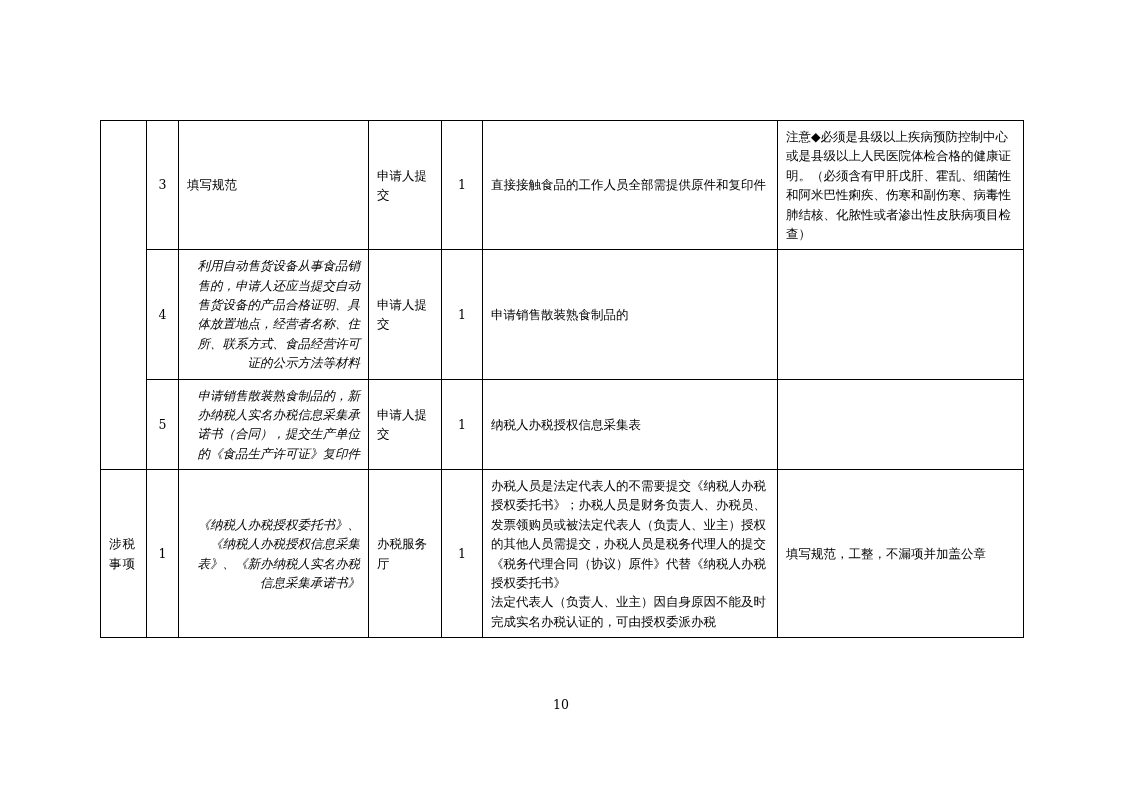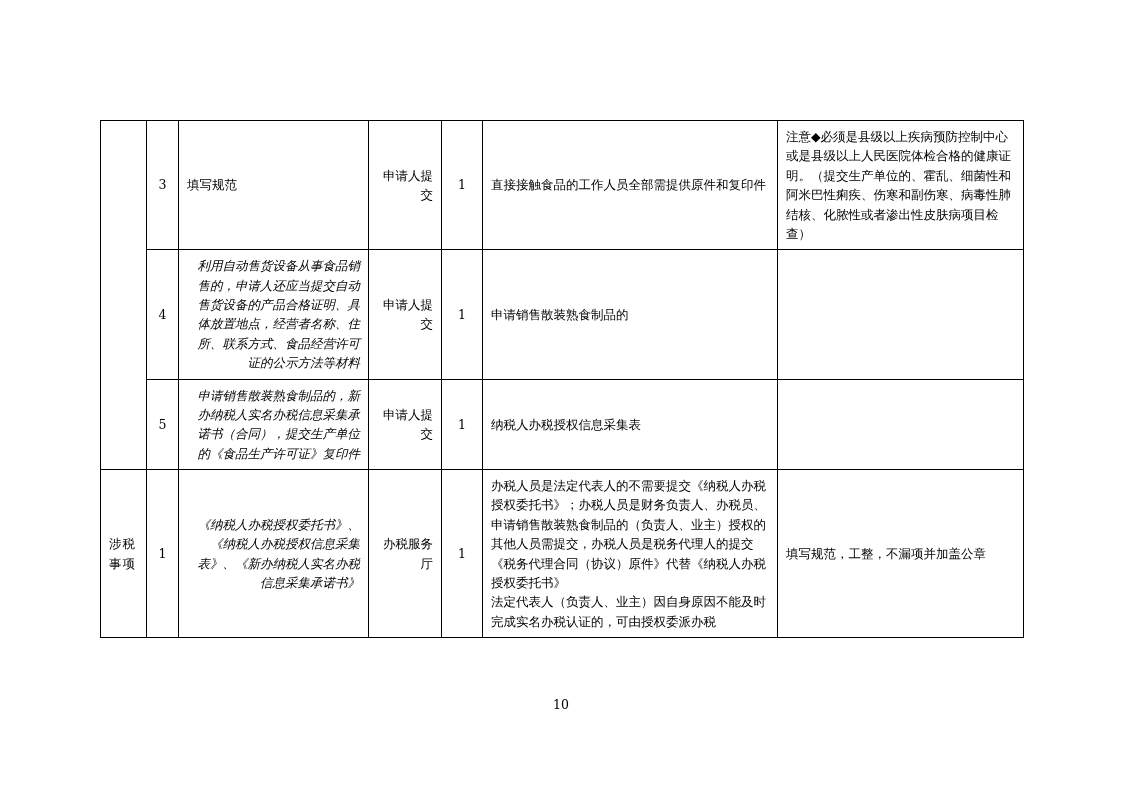--- a/index.html
+++ b/index.html
@@ -44,21 +44,21 @@
   col.c6 { width: 246px; }
 
   .cat {
     text-align: left;
     letter-spacing: 1px;
   }
   .num {
     text-align: center;
   }
   .center {
-    text-align: right;
+    text-align: left;
   }
   .italic-cell {
     font-style: italic;
     text-align: right;
   }
   .name-cell {
     text-align: left;
   }
   .note-cell {
     text-align: left;
@@ -94,21 +94,21 @@
         <col class="c6">
     </colgroup>
     <tbody>
       <tr>
         <td class="cat" rowspan="3"></td>
         <td class="num">3</td>
         <td class="name-cell">填写规范</td>
         <td class="center">申请人提交</td>
         <td class="num">1</td>
         <td class="note-cell">直接接触食品的工作人员全部需提供原件和复印件</td>
-        <td class="note-cell sans">注意◆必须是县级以上疾病预防控制中心或是县级以上人民医院体检合格的健康证明。（提交生产单位的、霍乱、细菌性和阿米巴性痢疾、伤寒和副伤寒、病毒性肺结核、化脓性或者渗出性皮肤病项目检查）</td>
+        <td class="note-cell sans">注意◆必须是县级以上疾病预防控制中心或是县级以上人民医院体检合格的健康证明。（必须含有甲肝戊肝、霍乱、细菌性和阿米巴性痢疾、伤寒和副伤寒、病毒性肺结核、化脓性或者渗出性皮肤病项目检查）</td>
       </tr>
       <tr>
         <td class="num">4</td>
         <td class="italic-cell">利用自动售货设备从事食品销售的，申请人还应当提交自动售货设备的产品合格证明、具体放置地点，经营者名称、住所、联系方式、食品经营许可证的公示方法等材料</td>
         <td class="center">申请人提交</td>
         <td class="num">1</td>
         <td class="note-cell">申请销售散装熟食制品的</td>
         <td class="note-cell"></td>
       </tr>
       <tr>
@@ -118,21 +118,21 @@
         <td class="num">1</td>
         <td class="note-cell">纳税人办税授权信息采集表</td>
         <td class="note-cell"></td>
       </tr>
       <tr>
         <td class="cat">涉税事项</td>
         <td class="num">1</td>
         <td class="italic-cell">《纳税人办税授权委托书》、《纳税人办税授权信息采集表》、《新办纳税人实名办税信息采集承诺书》</td>
         <td class="center">办税服务厅</td>
         <td class="num">1</td>
-        <td class="note-cell nowrap-tight" style="white-space: pre-line;">办税人员是法定代表人的不需要提交《纳税人办税授权委托书》；办税人员是财务负责人、办税员、申请销售散装熟食制品的（负责人、业主）授权的其他人员需提交，办税人员是税务代理人的提交《税务代理合同（协议）原件》代替《纳税人办税授权委托书》
+        <td class="note-cell nowrap-tight" style="white-space: pre-line;">办税人员是法定代表人的不需要提交《纳税人办税授权委托书》；办税人员是财务负责人、办税员、发票领购员或被法定代表人（负责人、业主）授权的其他人员需提交，办税人员是税务代理人的提交《税务代理合同（协议）原件》代替《纳税人办税授权委托书》
 法定代表人（负责人、业主）因自身原因不能及时完成实名办税认证的，可由授权委派办税</td>
         <td class="note-cell sans">填写规范，工整，不漏项并加盖公章</td>
       </tr>
     </tbody>
   </table>
 
   <div class="pagenum">10</div>
 
 </div>
 

